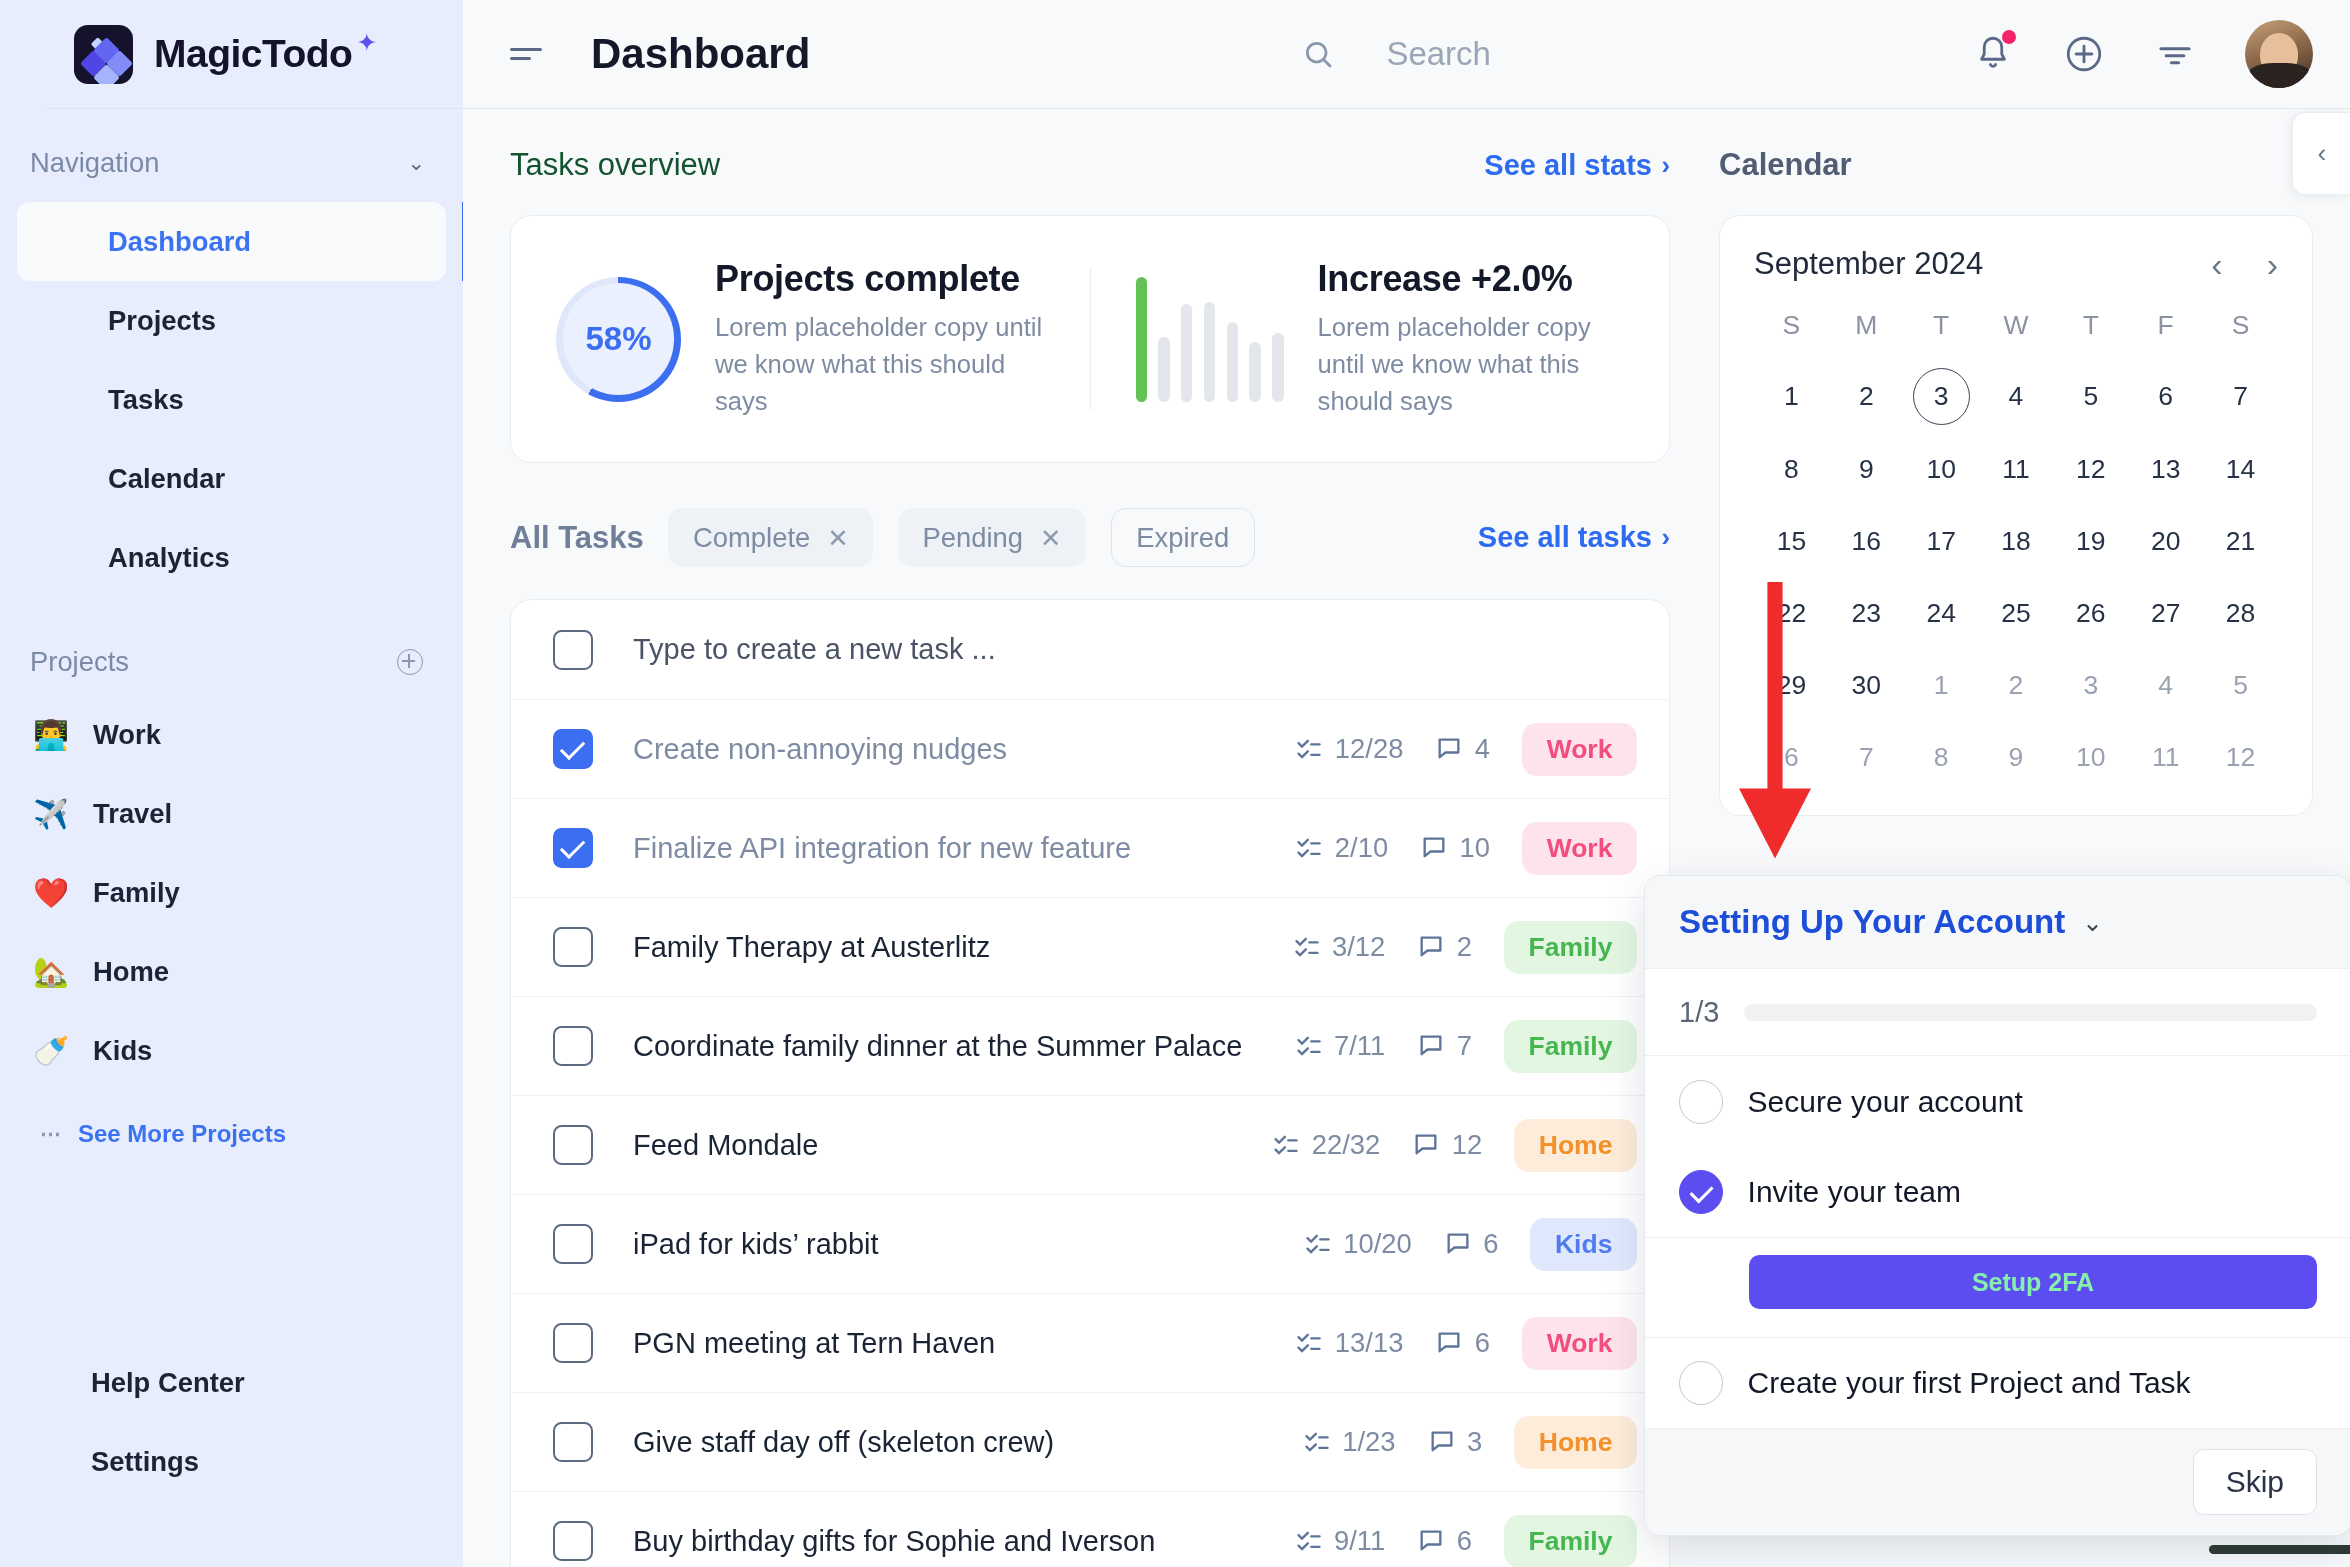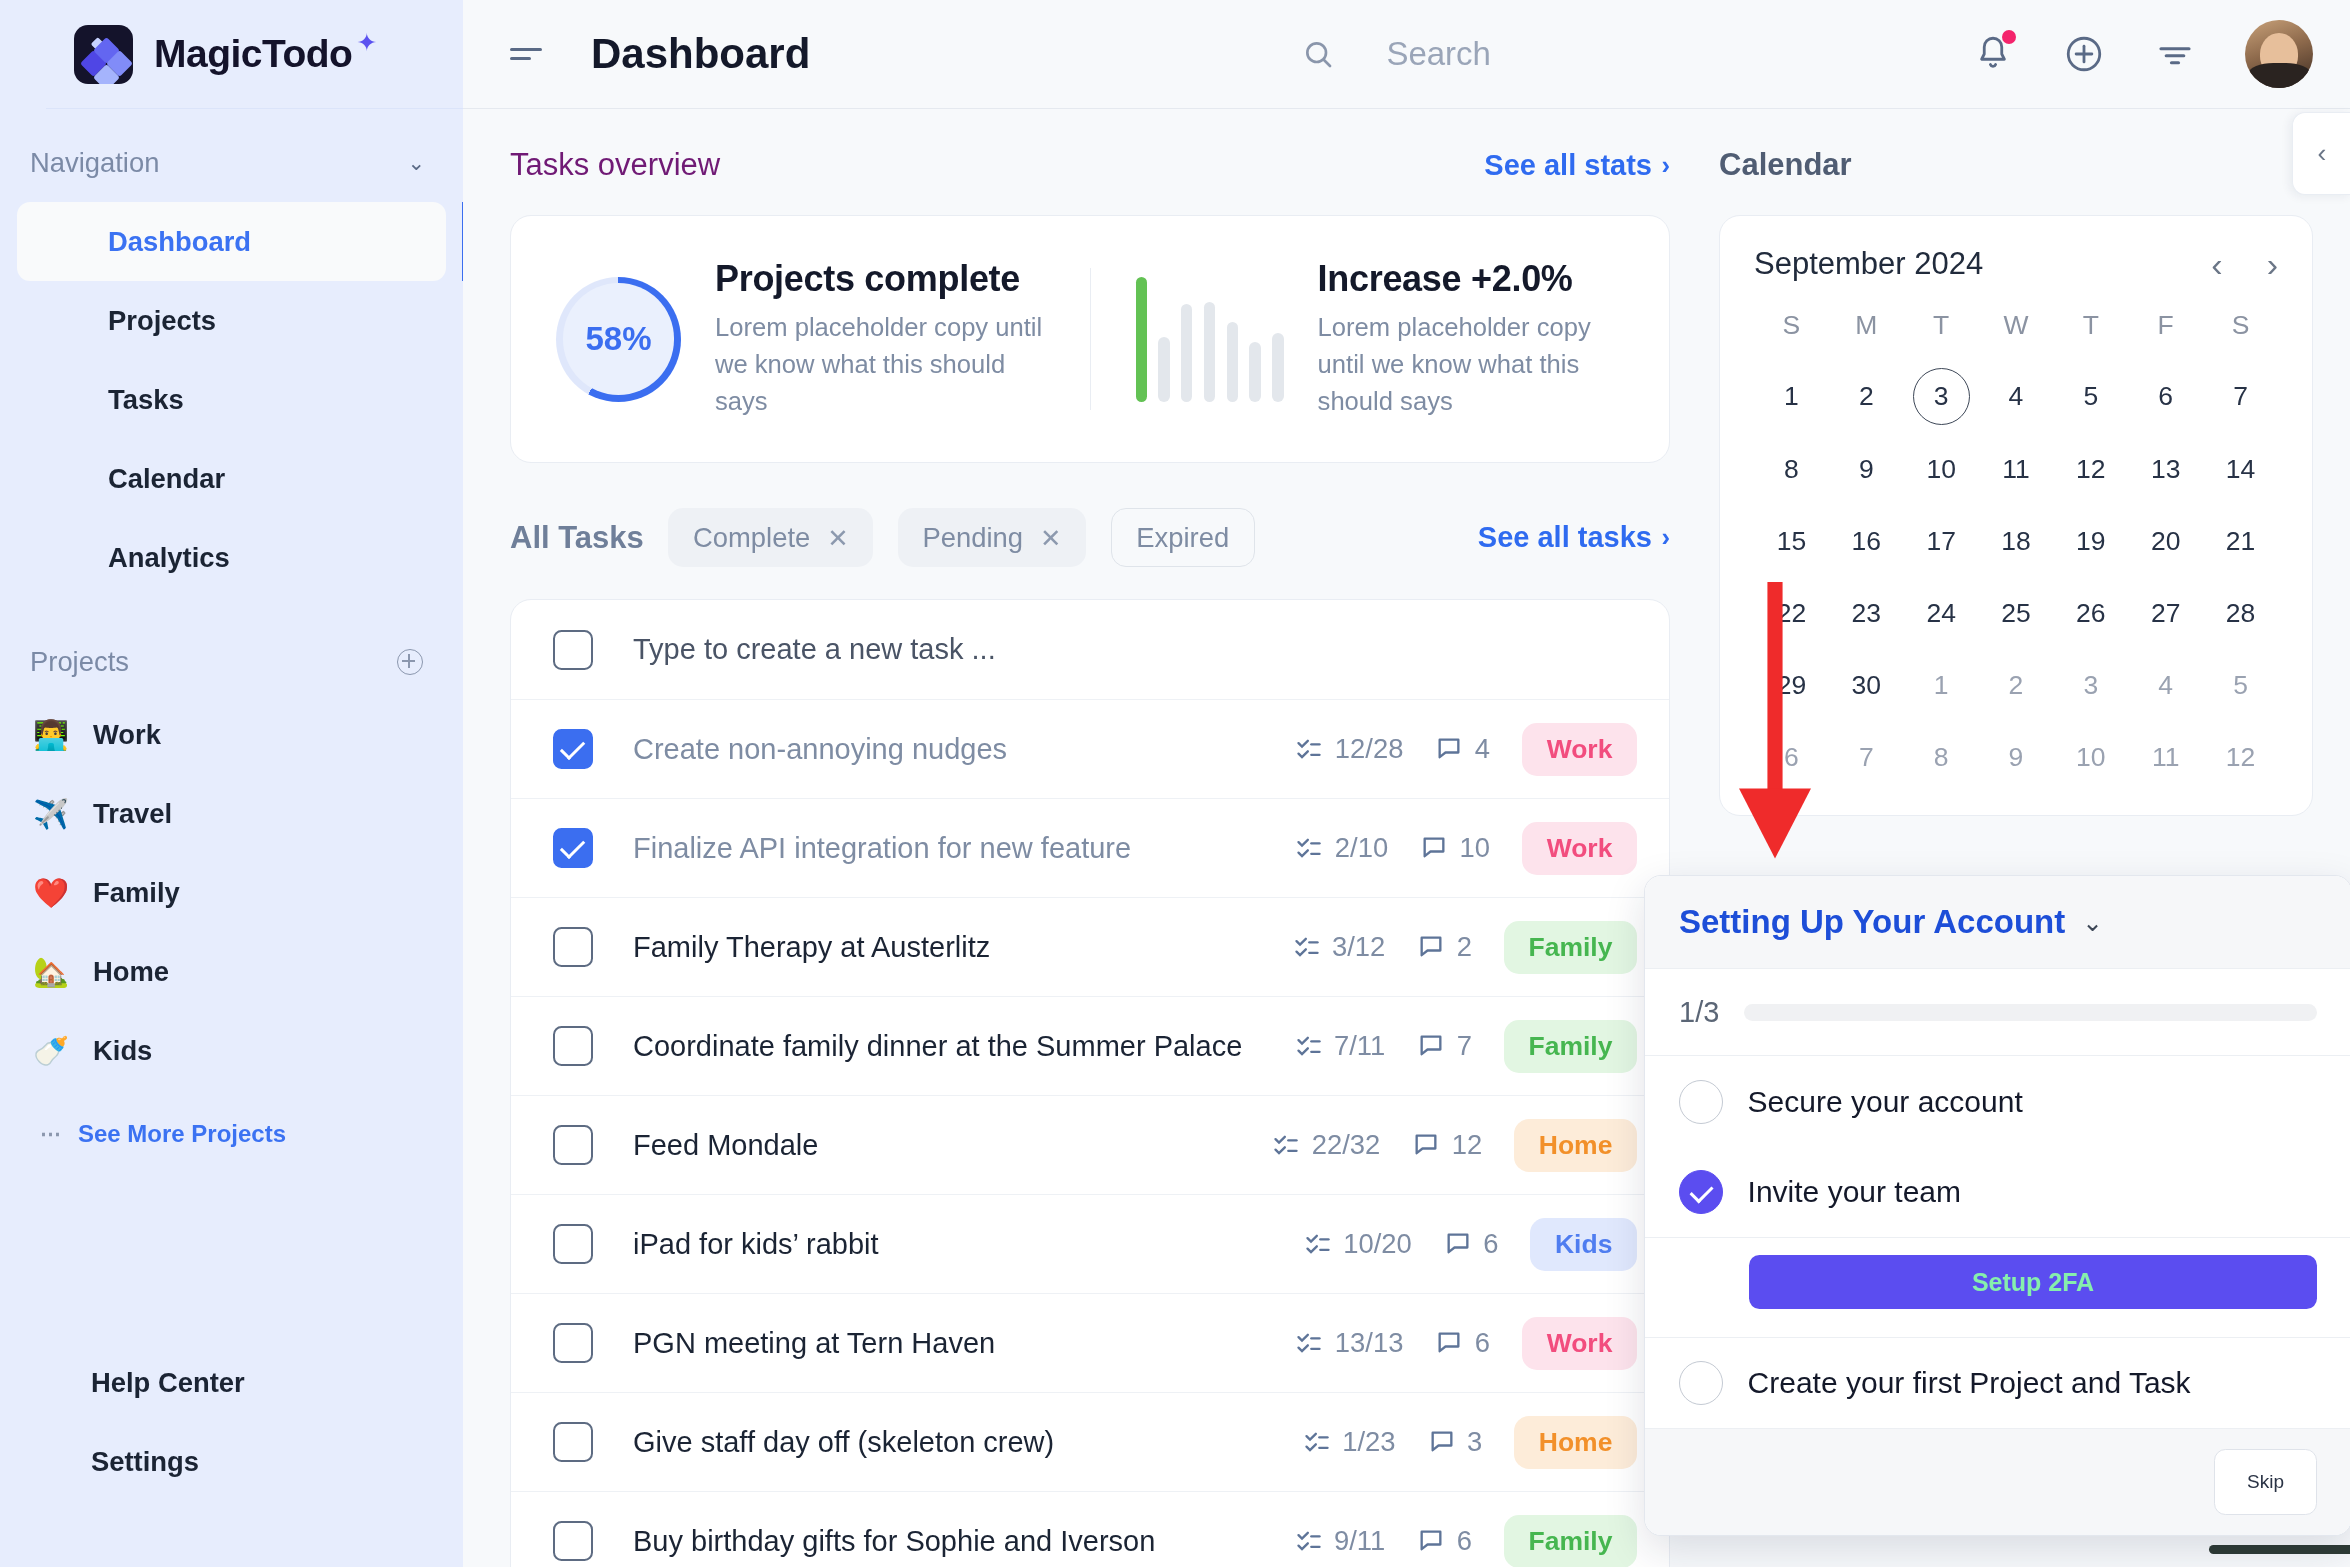--- a/index.html
+++ b/index.html
@@ -138,21 +138,21 @@
     width: 61px; height: 24.6px; border-radius: 40% 40% 0 0;
     background: #2a2320;
   }
 
   
   .content { display: flex; height: calc(100% - 109px); }
   .left-col { flex: 1 1 auto; padding: 38px 0 0 47px; min-width: 0; }
   .right-col { flex: 0 0 596px; padding: 38px 0 0 0; }
 
   .sec-title-row { display:flex; align-items:center; justify-content:space-between; padding-right: 49px; }
-  .sec-title { font-size: 31px; color: #701a75; }
+  .sec-title { font-size: 31px; color: #14532d; }
   .see-link { font-size: 29px; color: #2f6bf0; font-weight: 700; cursor: pointer; display:flex; align-items:center; gap:9.5px;}
   .see-link .ch { font-size: 25.6px; }
 
   .stats-card {
     margin-top: 32px; margin-right: 49px;
     background: #fff; border: 0.9px solid #e9edf3; border-radius: 21px;
     height: 248px; display: flex; align-items: center;
   }
   .stat {
     flex: 1; display: flex; align-items: center; gap: 34px;
@@ -284,21 +284,21 @@
   .ob-step-lbl { font-size: 30px; color: #14192a; }
   .ob-btn-row { padding: 17px 34px 28px 34px; border-bottom: 0.9px solid #eceff3; }
   .ob-cta {
     height: 54px; border-radius: 10.4px; background: #5b4df0; color:#86efac;
     display:flex; align-items:center; justify-content:center;
     font-size: 25px; font-weight: 700; cursor:pointer; margin-left: 70px;
   }
   .ob-foot { height: 106px; background:#f6f7f9; display:flex; align-items:center; justify-content:flex-end; padding-right: 34px;}
   .ob-skip {
     height: 66px; padding: 0 32px; border-radius: 11.4px; background: #fff;
-    border: 0.9px solid #dfe3ea; font-size: 19px; color: #2a3345; cursor:pointer;
+    border: 0.9px solid #dfe3ea; font-size: 30px; color: #2a3345; cursor:pointer;
     display:flex; align-items:center;
   }
   
   .hscroll {
     position:absolute; left: 1746px; bottom: 13.2px; width: 341px; height: 8.5px;
     background: #2e3b35; border-radius: 5.7px; z-index: 28;
   }
 </style>
 </head>
 <body>

